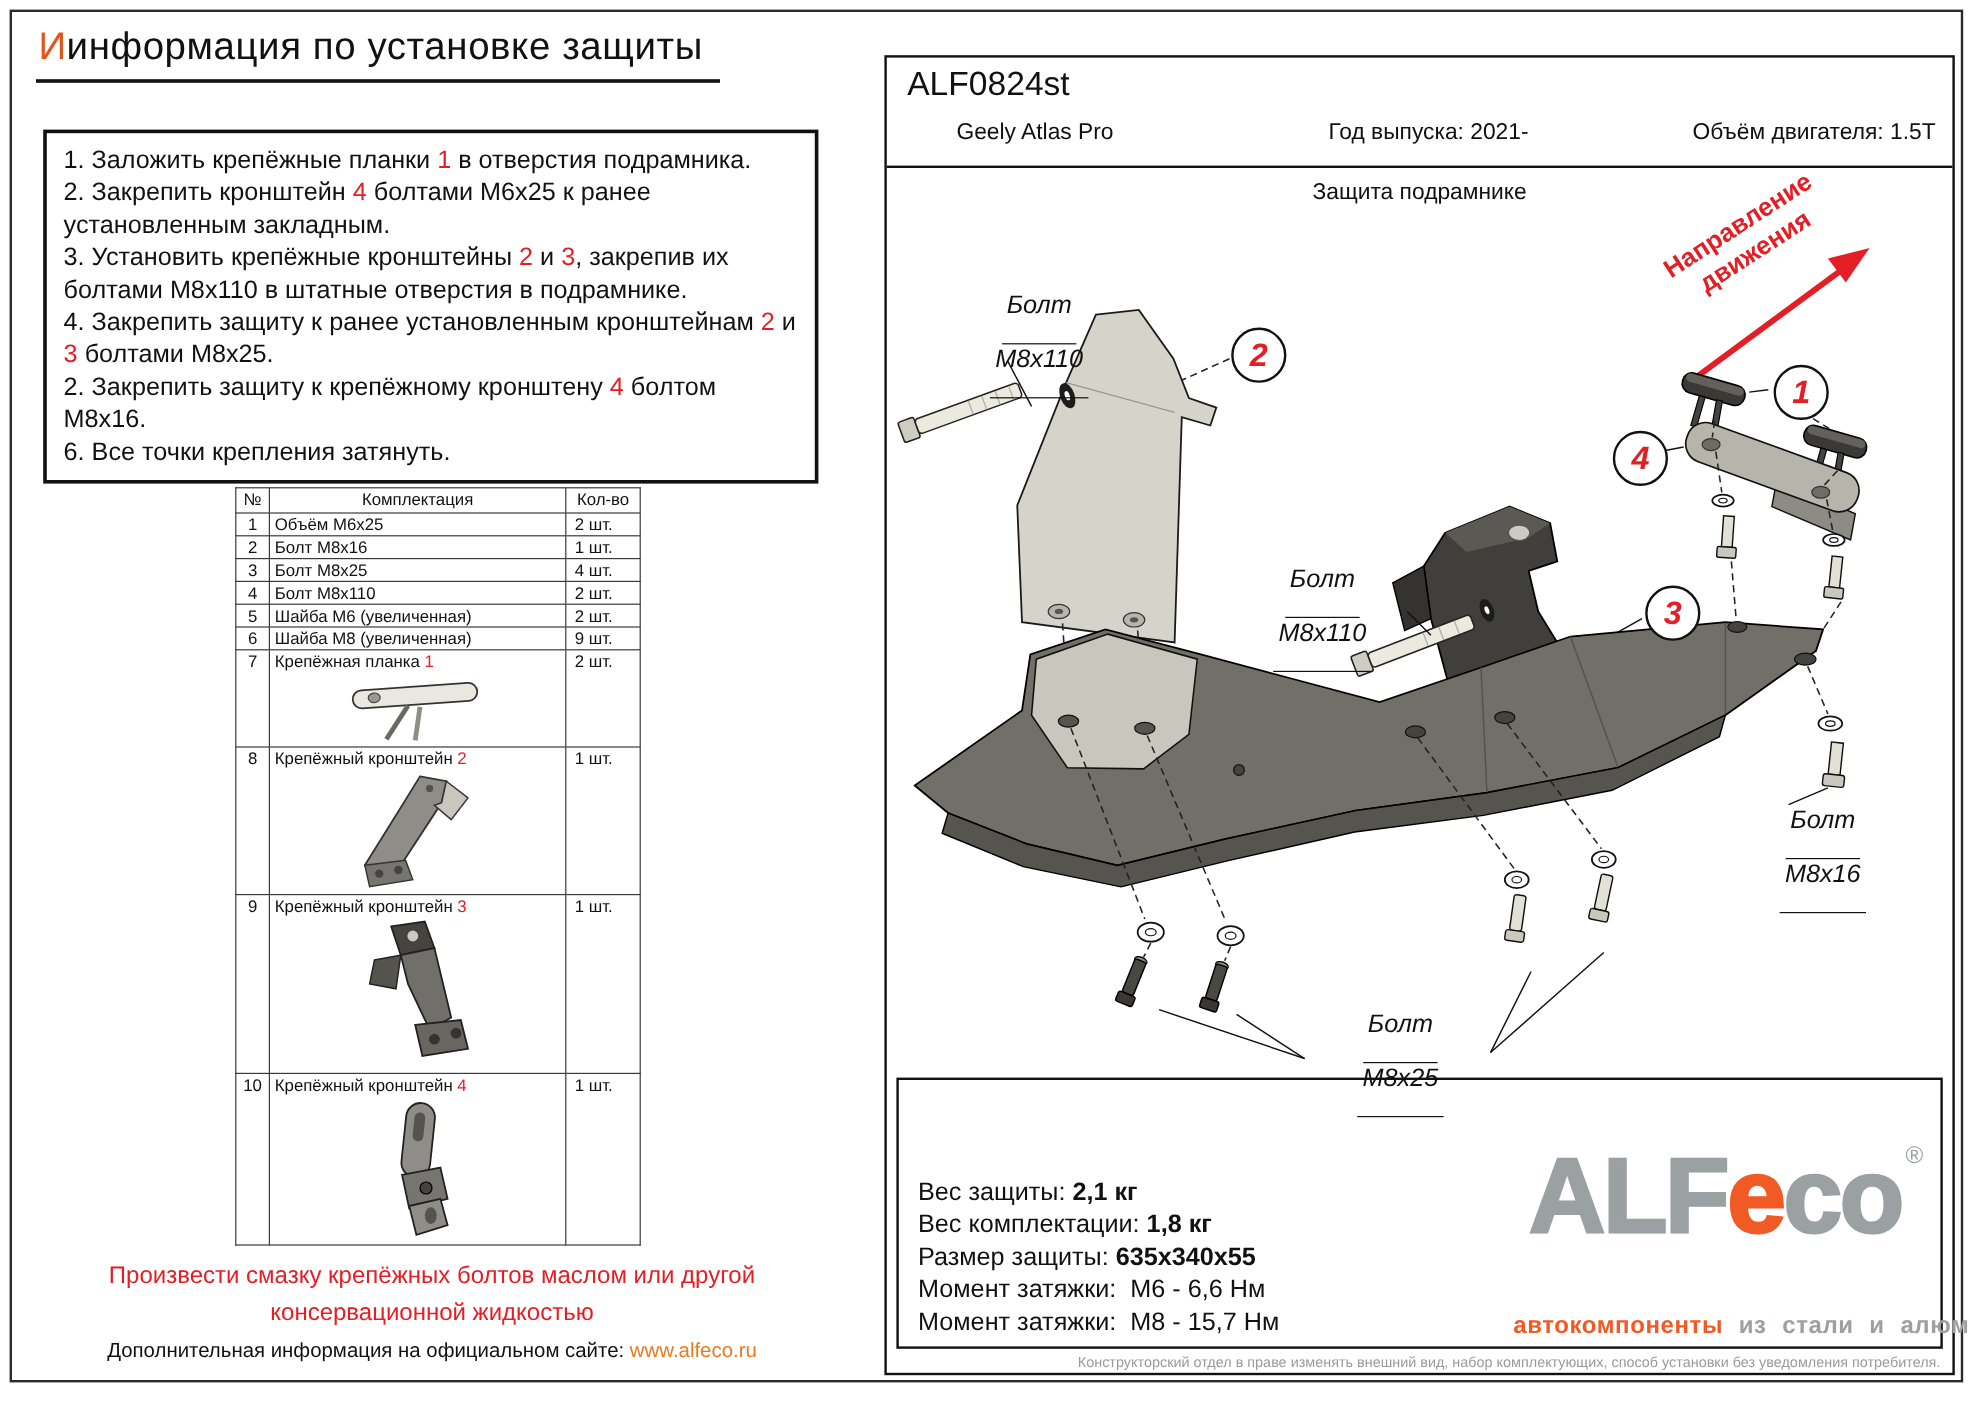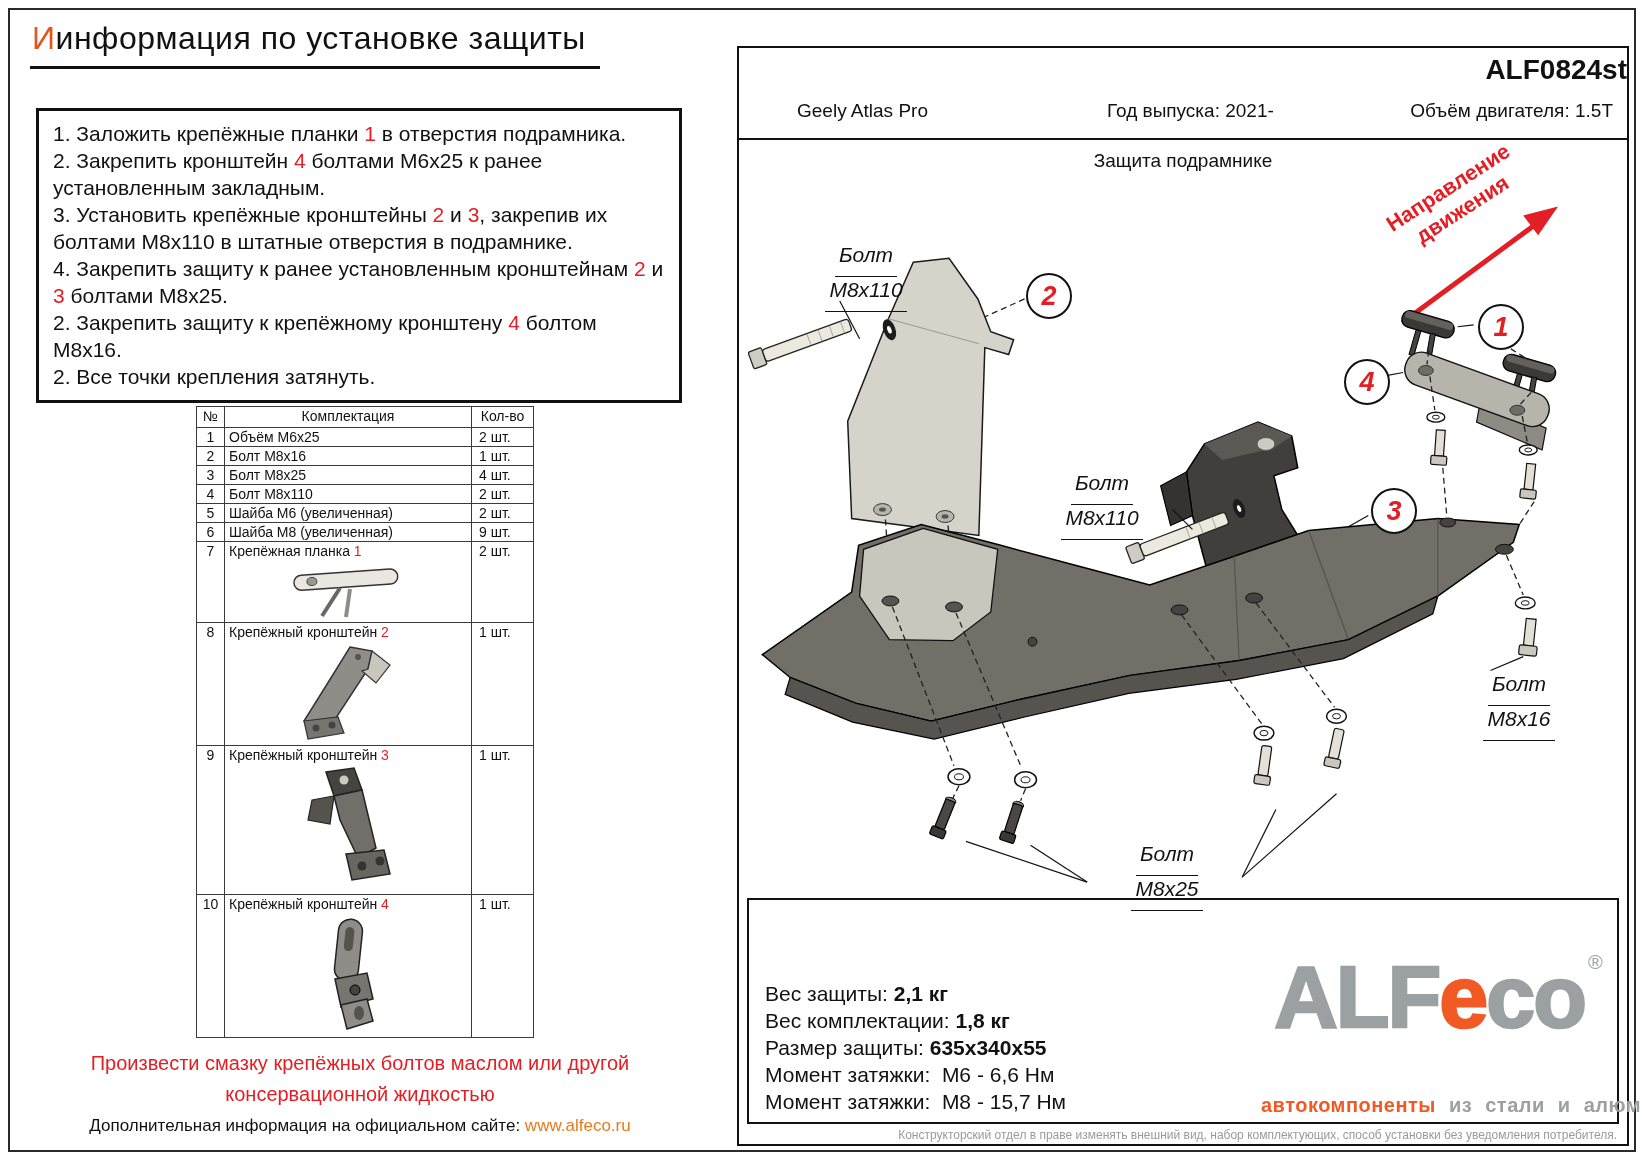--- a/index.html
+++ b/index.html
@@ -24,31 +24,31 @@
   .col-num{width:28px;} .col-name{width:247px;} .col-qty{width:62px;}
   .parts-table td.c-num{text-align:center;}
   .parts-table td.c-qty{padding-left:7px;}
   .part-img{display:block;margin:3px auto 1px auto;}
   .note-red{left:40px;top:1048px;width:640px;text-align:center;color:var(--red);
     font-size:20px;line-height:31px;}
   .site-note{left:40px;top:1116px;width:640px;text-align:center;font-size:17px;}
   .site-note .link{color:var(--link);}
   
   .panel{left:737px;top:46px;width:888px;height:1096px;border:2.5px solid #111;}
-  .panel .p-code{left:0;right:0;top:6px;text-align:right;font-size:28px;font-weight:bold;margin-left:17px;}
+  .panel .p-code{left:0;right:0;top:6px;text-align:left;font-size:28px;font-weight:normal;margin-left:17px;}
   .p-sub{top:52px;font-size:19px;white-space:nowrap;}
   .p-model{left:58px;} .p-year{left:368px;} .p-engine{right:14px;}
   .p-divider{top:90px;left:0;width:100%;border-top:2.5px solid #111;}
   .d-title{left:0;right:0;top:102px;text-align:center;font-size:19px;}
   .diagram{left:0;top:92px;}
   .callout{width:42px;height:42px;border:2.5px solid #111;border-radius:50%;background:#fff;
     color:var(--red);font-weight:bold;font-style:italic;font-size:27px;
     display:flex;align-items:center;justify-content:center;}
   .bolt-label{text-align:center;font-style:italic;font-size:21px;line-height:26px;}
-  .bolt-label span{display:inline-block;border-bottom:1.6px solid #111;padding:0 4px 8px 4px;}
+  .bolt-label span{display:inline-block;border-bottom:1.6px solid #111;padding:0 4px 18px 4px;}
   .direction{left:640px;top:122px;width:170px;height:84px;transform:rotate(-33deg);
     color:var(--red);font-size:21.5px;font-weight:600;text-align:center;line-height:26px;}
   .specs-box{left:8px;top:850px;width:868px;height:222px;border:2.5px solid #111;}
   .specs-list{position:absolute;left:16px;top:80px;font-size:21px;line-height:27px;white-space:pre-wrap;}
   .spec-line b{font-weight:bold;margin-top:47px;}
   .logo{left:520px;top:903px;width:350px;text-align:center;font-size:88px;font-weight:900;
     letter-spacing:-2px;line-height:1;color:var(--logo_gray);-webkit-text-stroke:2.5px var(--logo_gray);}
   .logo .accent{color:var(--logo_orange);-webkit-text-stroke:2.5px var(--logo_orange);}
   .logo .reg{font-size:20px;-webkit-text-stroke:0;font-weight:normal;position:relative;top:-58px;left:3px;}
   .tagline{left:520px;top:1044px;width:350px;text-align:center;font-size:20px;font-weight:bold;
@@ -68,21 +68,21 @@
   <span class="lead">И</span><span>информация по установке защиты</span>
 </h1>
 
 <div class="abs instr-box">
   <div>
       <div><span>1. Заложить крепёжные планки </span><span class="rednum">1</span><span> в отверстия подрамника.</span></div>
       <div><span>2. Закрепить кронштейн </span><span class="rednum">4</span><span> болтами М6х25 к ранее установленным закладным.</span></div>
       <div><span>3. Установить крепёжные кронштейны </span><span class="rednum">2</span><span> и </span><span class="rednum">3</span><span>, закрепив их болтами М8х110 в штатные отверстия в подрамнике.</span></div>
       <div><span>4. Закрепить защиту к ранее установленным кронштейнам </span><span class="rednum">2</span><span> и </span><span class="rednum">3</span><span> болтами М8х25.</span></div>
       <div><span>2. Закрепить защиту к крепёжному кронштену </span><span class="rednum">4</span><span> болтом М8х16.</span></div>
-      <div><span>2. Все точки крепления затянуть.</span></div>
+      <div><span>6. Все точки крепления затянуть.</span></div>
     </div>
 </div>
 
 <table class="abs parts-table">
   <colgroup>
       <col class="col-num">
       <col class="col-name">
       <col class="col-qty">
     </colgroup>
   <thead>

